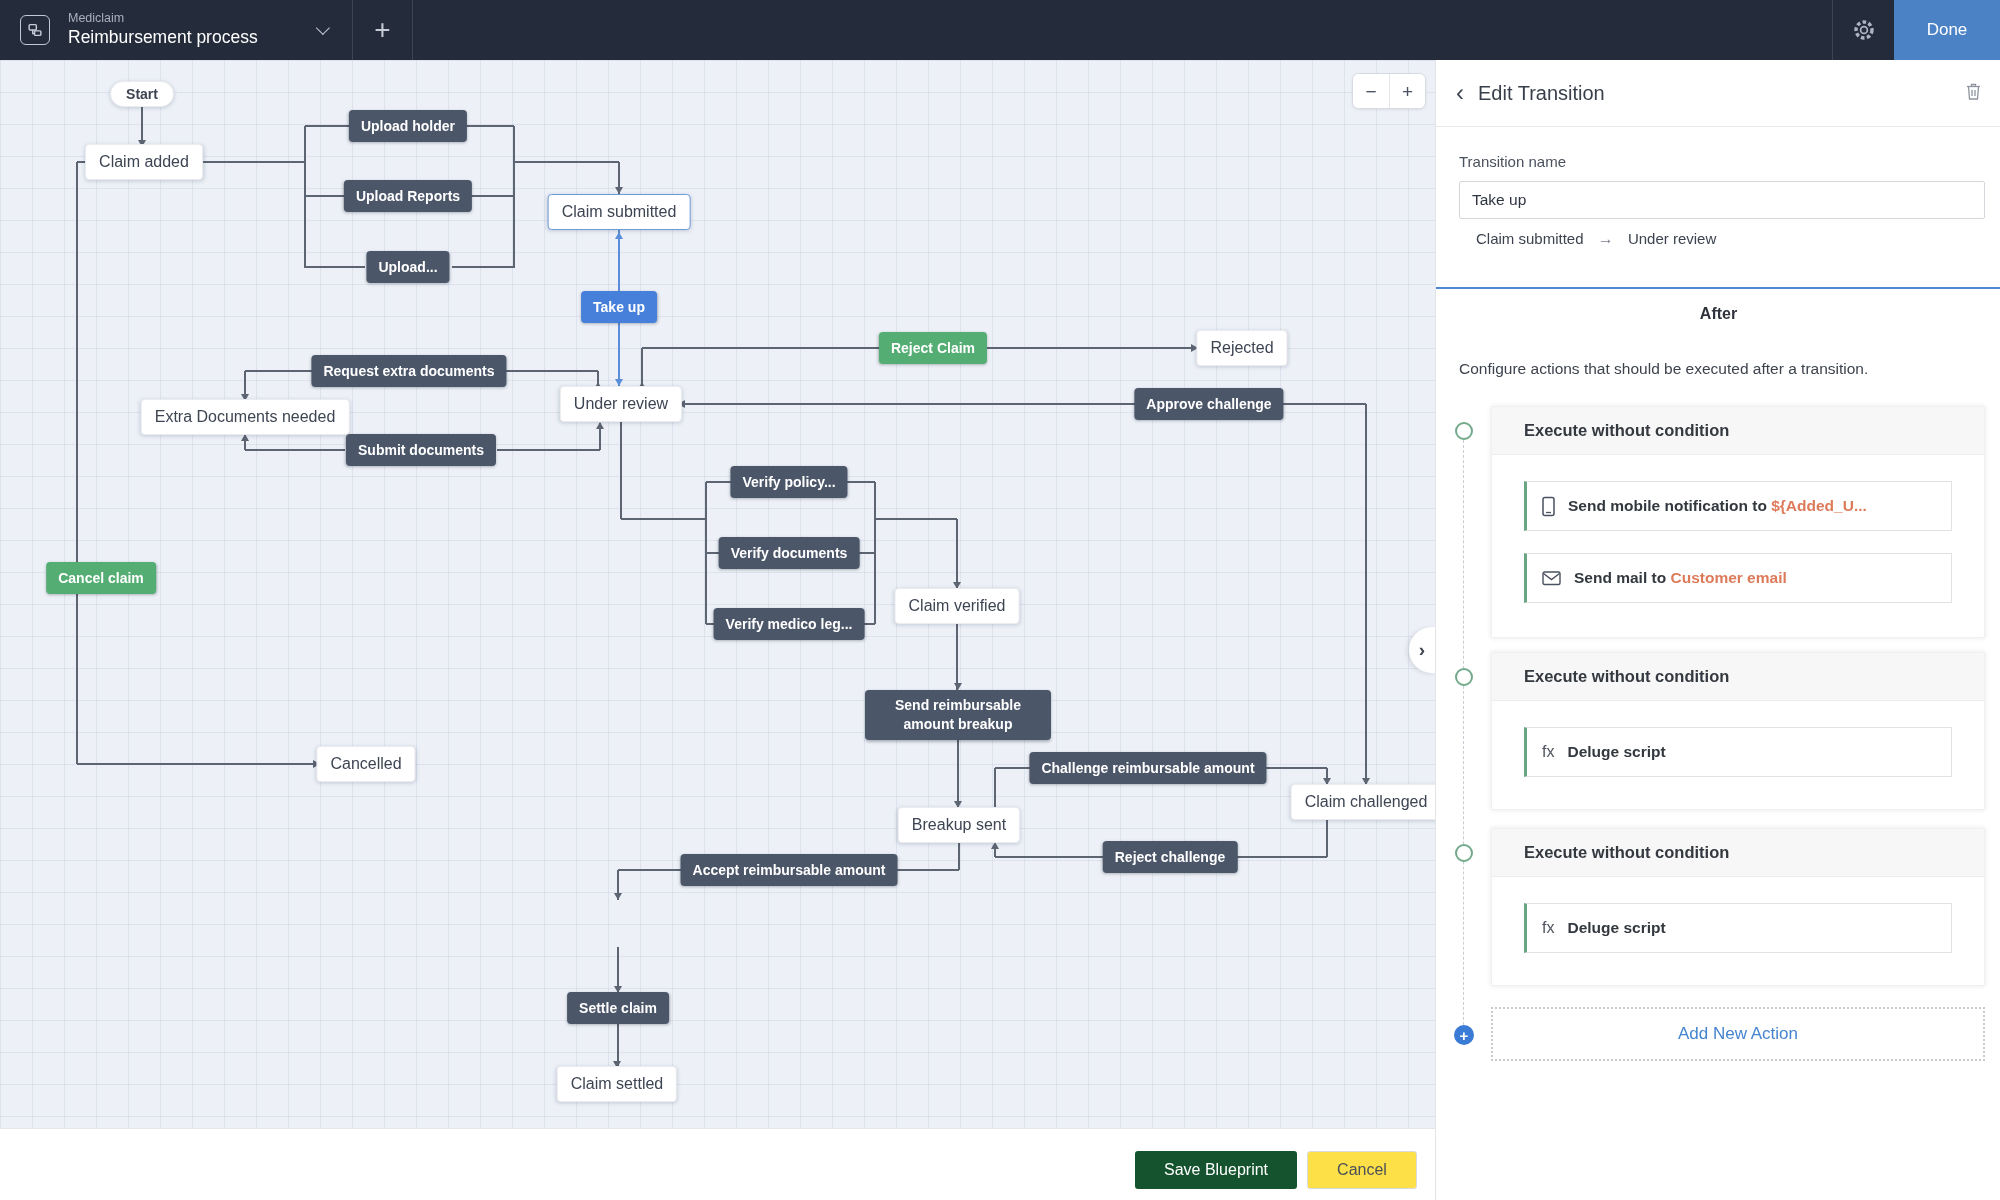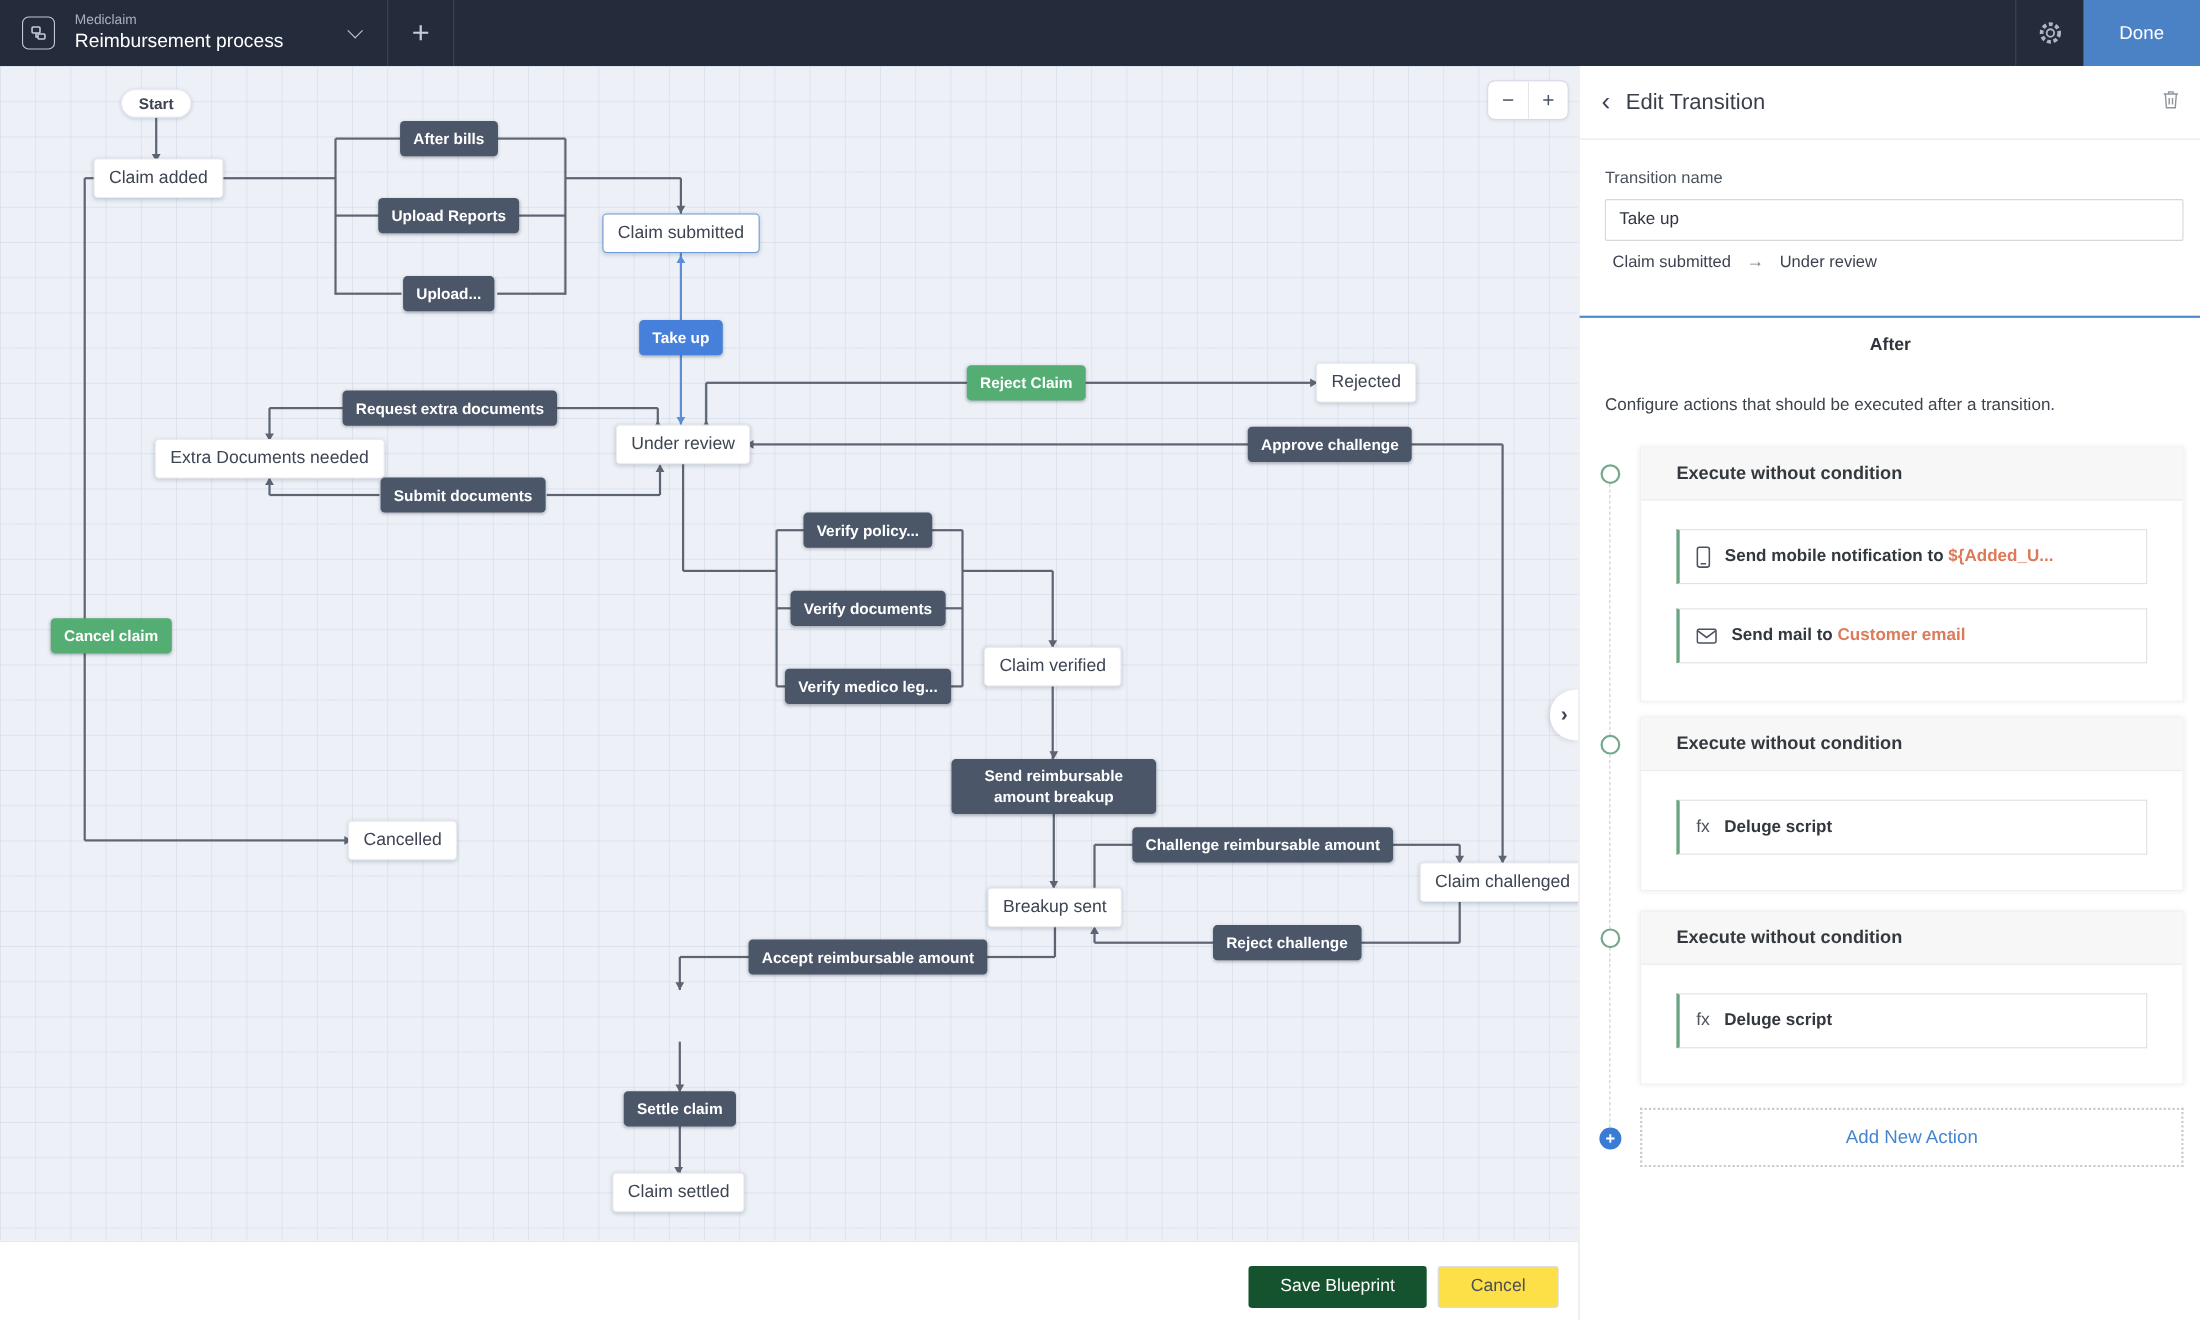--- a/index.html
+++ b/index.html
@@ -85,21 +85,21 @@
     background:#fff; border-left:1px solid #e2e4e8; z-index:10; }
   .p-header { position:absolute; left:0; top:0; width:100%; height:67px;
     border-bottom:1px solid #e7e8ec; display:flex; align-items:center; padding:0 18px 0 20px; }
   .back { font-size:24px; color:#3f4653; margin-right:14px; line-height:1; cursor:pointer; }
   .p-title { font-size:20px; color:#383f4a; font-weight:500; }
   .trash { margin-left:auto; cursor:pointer; }
   .p-label { position:absolute; left:23px; top:93px; font-size:15px; color:#4a515c; }
   .p-input { position:absolute; left:23px; top:121px; width:526px; height:38px;
     border:1px solid #d4d7dc; border-radius:2px; font-size:15.5px; font-weight:500;
     color:#2e3440; padding-left:12px; font-family:"Liberation Sans",sans-serif; }
-  .p-route { position:absolute; left:30px; top:170px; font-size:15px; color:#3c434f;text-align:right; }
+  .p-route { position:absolute; left:40px; top:170px; font-size:15px; color:#3c434f;text-align:right; }
   .route-arrow { color:#7c828c; margin:0 10px; font-size:16px; }
   .tabs { position:absolute; left:0; top:227px; width:565px; height:51px; display:flex; }
   .tab { display:flex; align-items:center; justify-content:center; font-size:16px;
     cursor:pointer; }
   .tab.before { width:268px; color:#3e444d; background:#fff;
     border-top:1px solid #e1e3e7; border-right:1px solid #e1e3e7; border-bottom:1px solid #e1e3e7; }
   .tab.after { flex:1; color:#2f343c; font-weight:600; border-top:2px solid #4c8bd4; }
   .p-desc { position:absolute; left:23px; top:300px; font-size:15.5px; color:#3d434d; }
 
   .rail-line { position:absolute; left:27px; top:380px; height:595px; width:0;
@@ -156,21 +156,21 @@
       <circle cx="12" cy="12" r="8" stroke="#aeb4c2" stroke-width="3.4" stroke-dasharray="3.6 2.4"></circle>
       <circle cx="12" cy="12" r="3.4" stroke="#aeb4c2" stroke-width="1.7"></circle>
     </svg>
   </div>
   <button class="tb-done">Done</button>
 </div>
 
 <div class="canvas">
     <div class="node state pill" style="left: 142px; top: 34px;">Start</div>
     <div class="node state" style="left: 144px; top: 102px;">Claim added</div>
-    <div class="node transition" style="left: 408px; top: 66px;">After bills</div>
+    <div class="node transition" style="left: 408px; top: 66px;">Upload holder</div>
     <div class="node transition" style="left: 408px; top: 136px;">Upload Reports</div>
     <div class="node transition" style="left: 408px; top: 207px;">Upload...</div>
     <div class="node state selected" style="left: 619px; top: 152px;">Claim submitted</div>
     <div class="node transition blue" style="left: 619px; top: 247px;">Take up</div>
     <div class="node transition green" style="left: 909px; top: 288px;">Reject Claim</div>
     <div class="node state" style="left: 1242px; top: 288px;">Rejected</div>
     <div class="node transition" style="left: 409px; top: 311px;">Request extra documents</div>
     <div class="node state" style="left: 245px; top: 357px;">Extra Documents needed</div>
     <div class="node transition" style="left: 421px; top: 390px;">Submit documents</div>
     <div class="node state" style="left: 621px; top: 344px;">Under review</div>

